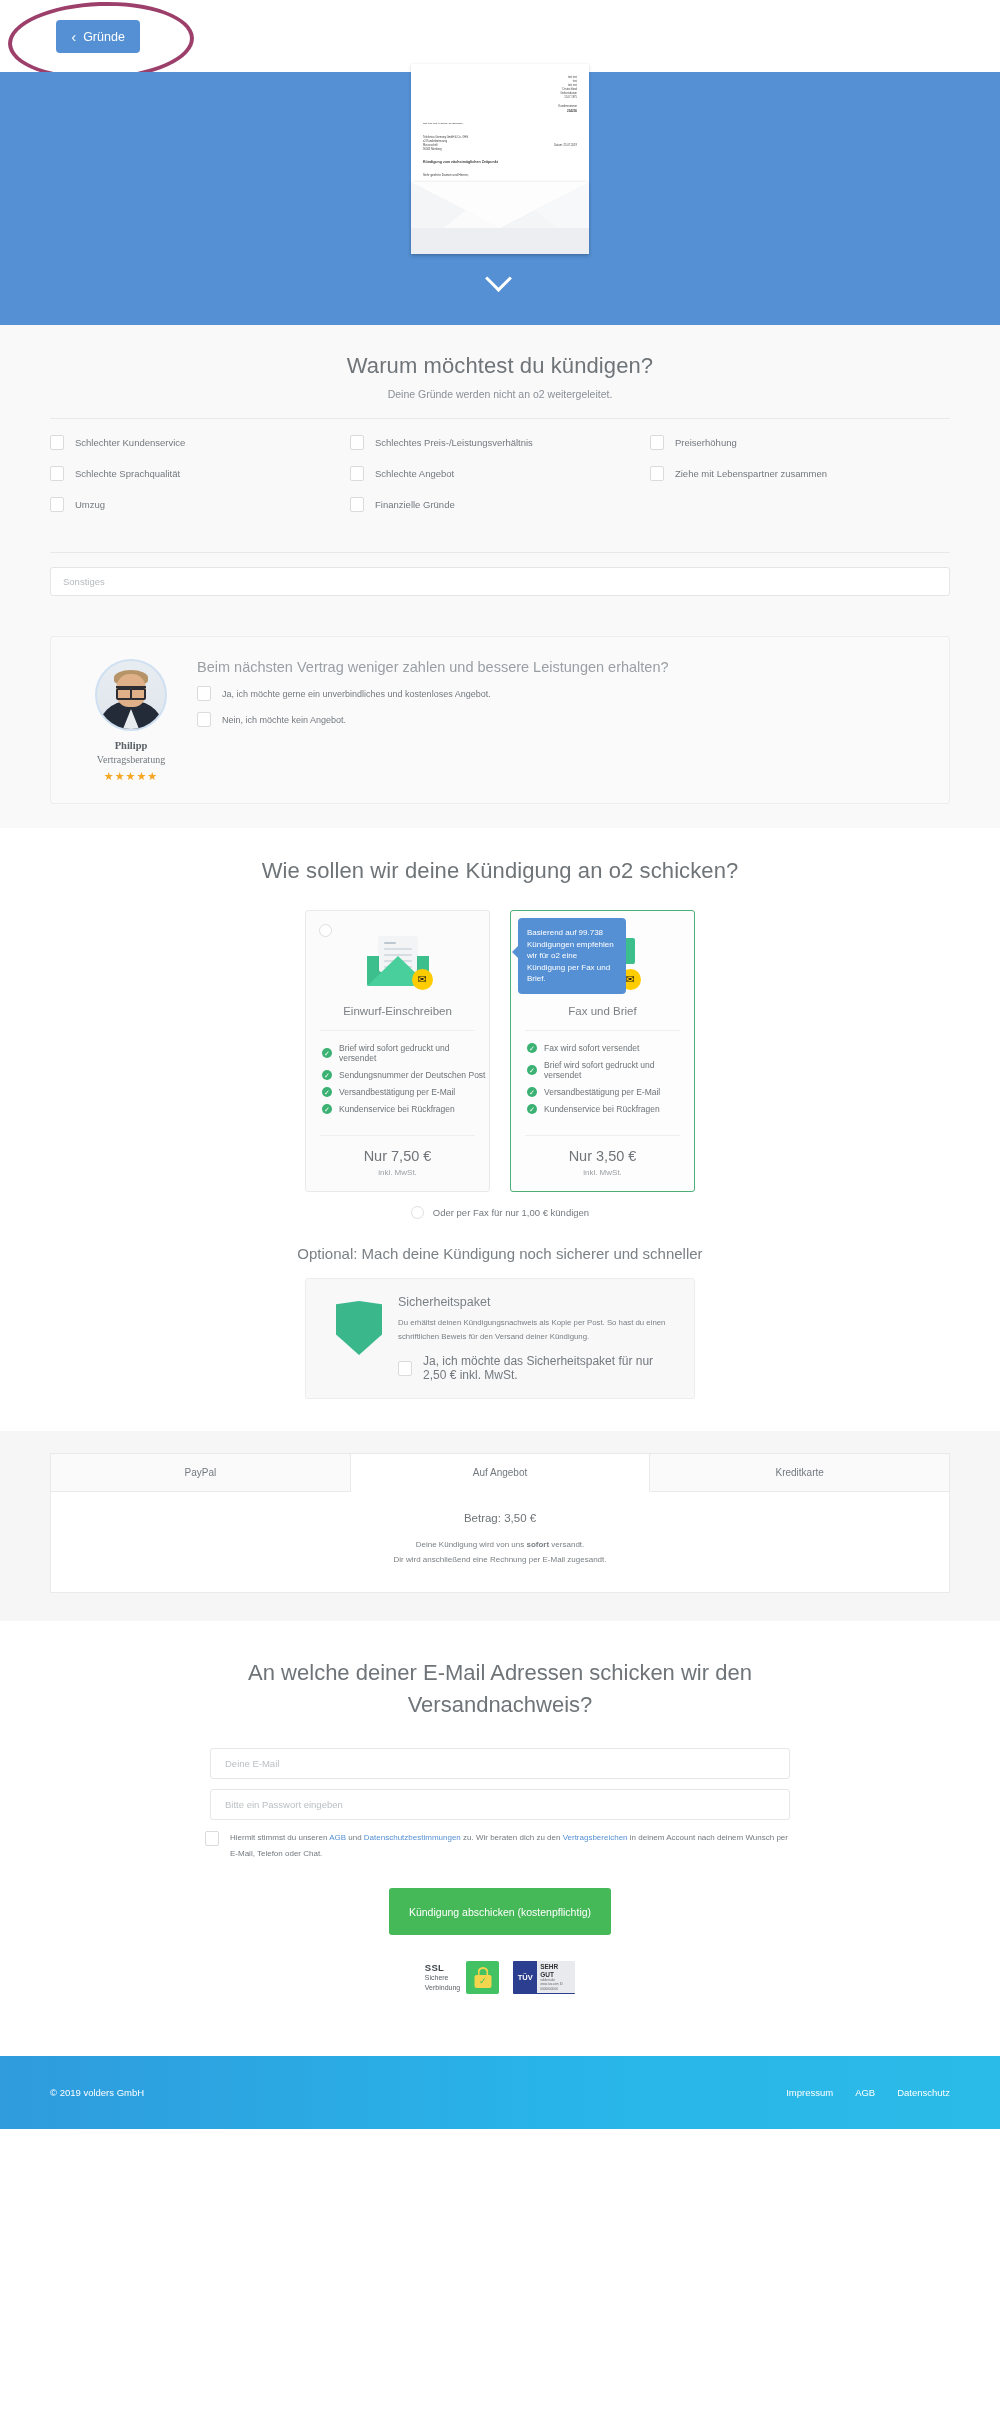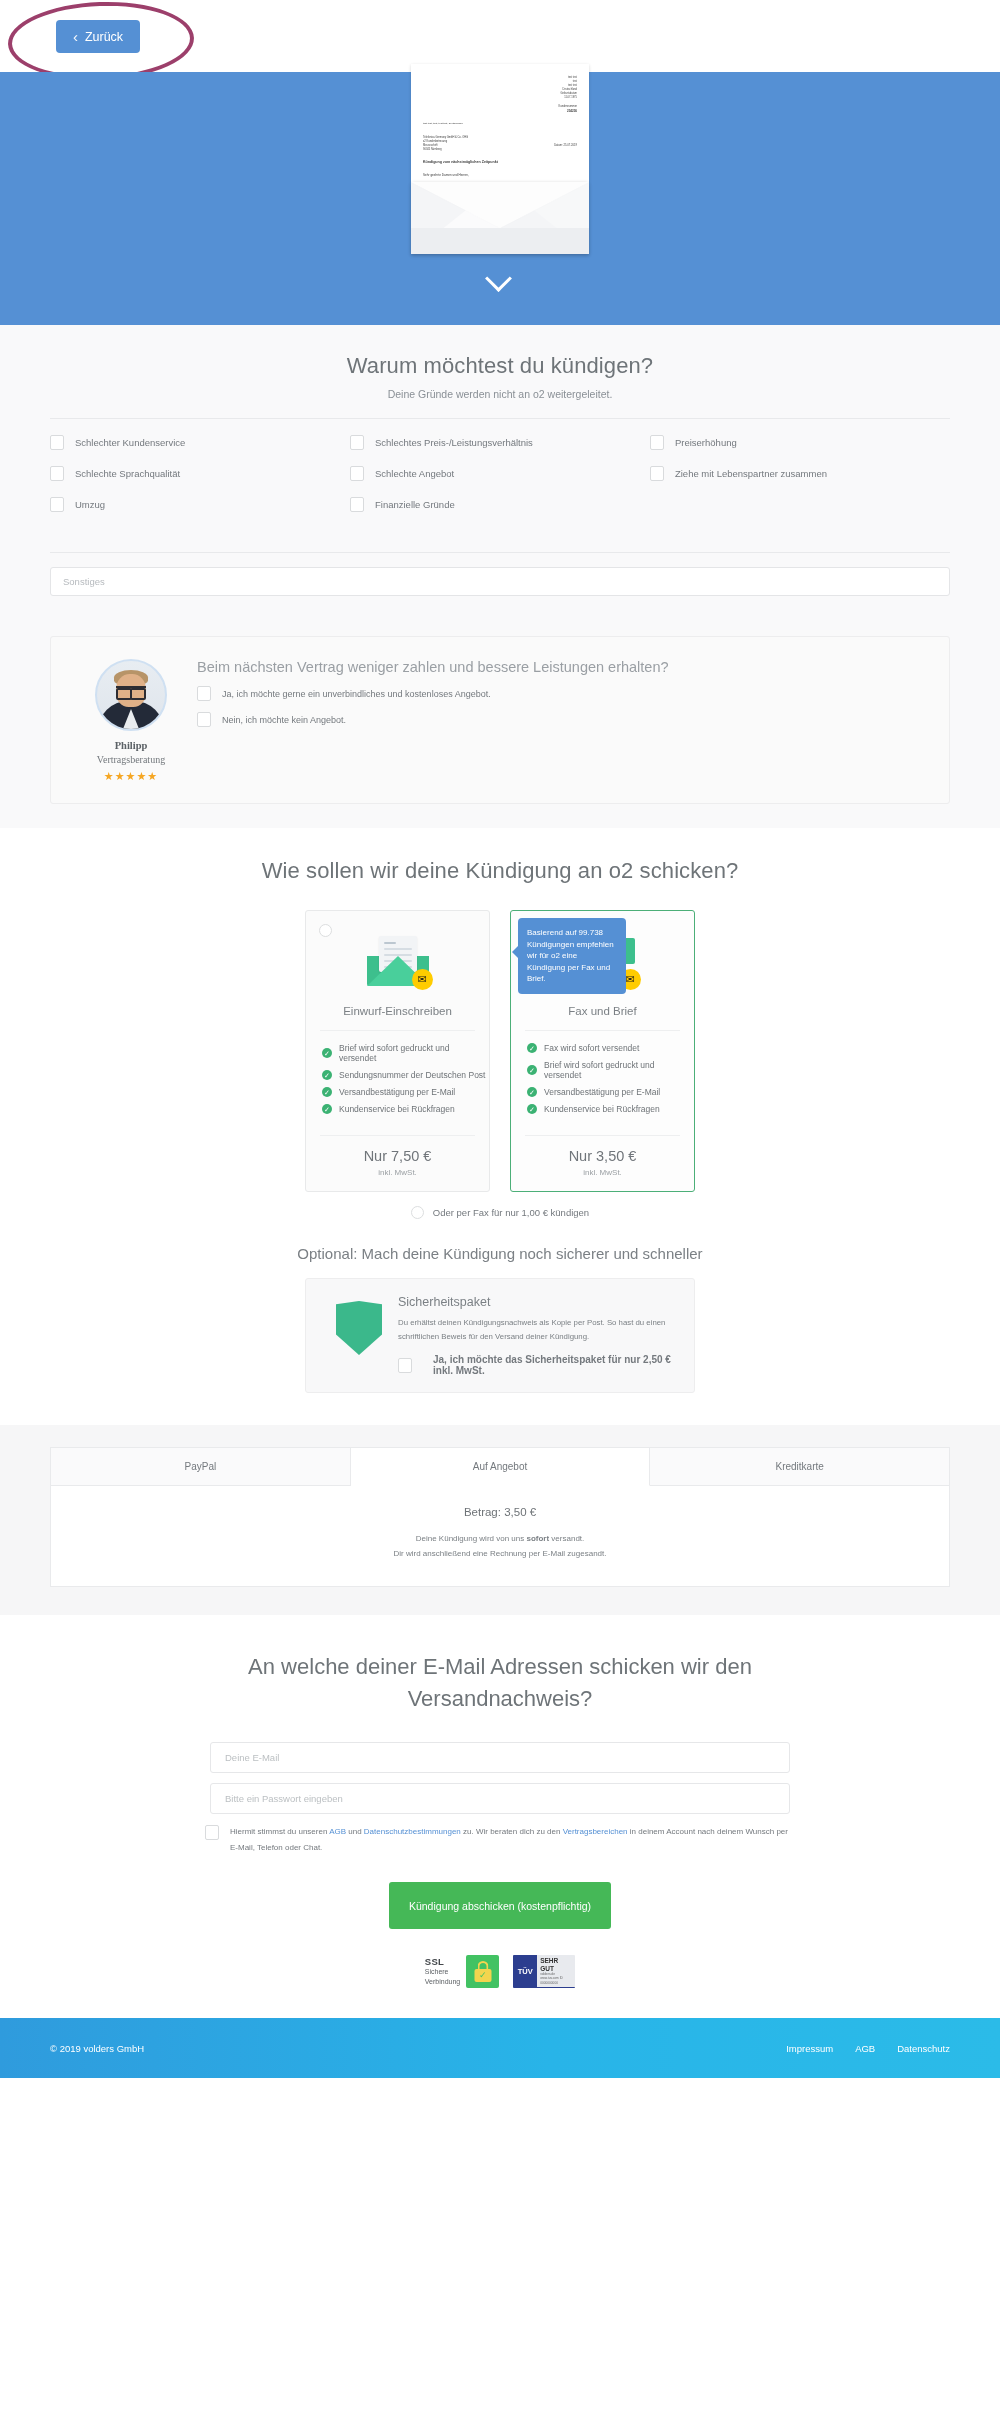--- a/index.html
+++ b/index.html
@@ -385,21 +385,21 @@
     margin: 6px 16px 0 18px;
     flex: 0 0 auto;
     clip-path: polygon(50% 100%, 100% 62%, 100% 6%, 50% 0, 0 6%, 0 62%);
     box-shadow: 0 0 0 3px #e7eaec;
     border-radius: 3px;
   }
   .secpkg-body { flex: 1; }
   .secpkg-h { font-size: 12.5px; color: #7b8085; margin-bottom: 7px; }
   .secpkg-t { font-size: 7.8px; color: #7b8085; line-height: 1.8; }
   .secpkg-opt { display: flex; align-items: center; margin-top: 10px; cursor: pointer; }
-  .secpkg-opt .lbl { font-size: 10px; color: #74797e; margin-left: 21px; font-weight: bold; }
+  .secpkg-opt .lbl { font-size: 12px; color: #74797e; margin-left: 11px; }
 
   
   .pay-sec { background: #f6f6f7; padding: 22px 0 28px; margin-top: 22px; }
   .pay-card { width: 900px; margin: 0 auto; background: #fff; border: 1px solid #e9eaec; }
   .pay-tabs { display: flex; }
   .pay-tab {
     flex: 1;
     text-align: center;
     padding: 13px 0;
     font-size: 10px;
@@ -520,23 +520,24 @@
     background: #2c3e8f;
     color: #fff;
     font-size: 5.5px;
     text-align: center;
     padding: 2px 0;
   }
 
   
   .footer {
     background: linear-gradient(90deg, #2f9bdd 0%, #28b4e8 55%, #2bbbe8 100%);
-    height: 60px;
+    height: 73px;
     display: flex;
     align-items: center;
+    margin-top: 32px;
   }
   .footer-inner { width: 900px; margin: 0 auto; display: flex; justify-content: space-between; align-items: center; }
   .footer-copy { color: #fff; font-size: 9.5px; }
   .footer-links { display: flex; gap: 22px; }
   .footer-links a { color: #fff; font-size: 9.5px; text-decoration: none; }
 
   
   .ic-env { width: 62px; height: 48px; position: relative; }
   .ic-env .doc {
     position: absolute; left: 12px; top: -2px;
@@ -602,21 +603,21 @@
     background: #f4f6f8; border-radius: 0 0 2px 2px;
     box-shadow: 0 1px 2px rgba(0,0,0,.08);
   }
 </style>
 </head>
 <body>
 
 <div class="topbar">
   <button class="back-btn">
     <span class="chev">‹</span>
-    <span>Zurück</span>
+    <span>Gründe</span>
   </button>
   <div class="annot-ellipse"></div>
 </div>
 
 <div class="hero">
   <div class="letter-wrap">
     <div class="letter-paper">
       <div class="lp-right">
         <div>test test</div>
         <div>test</div>

